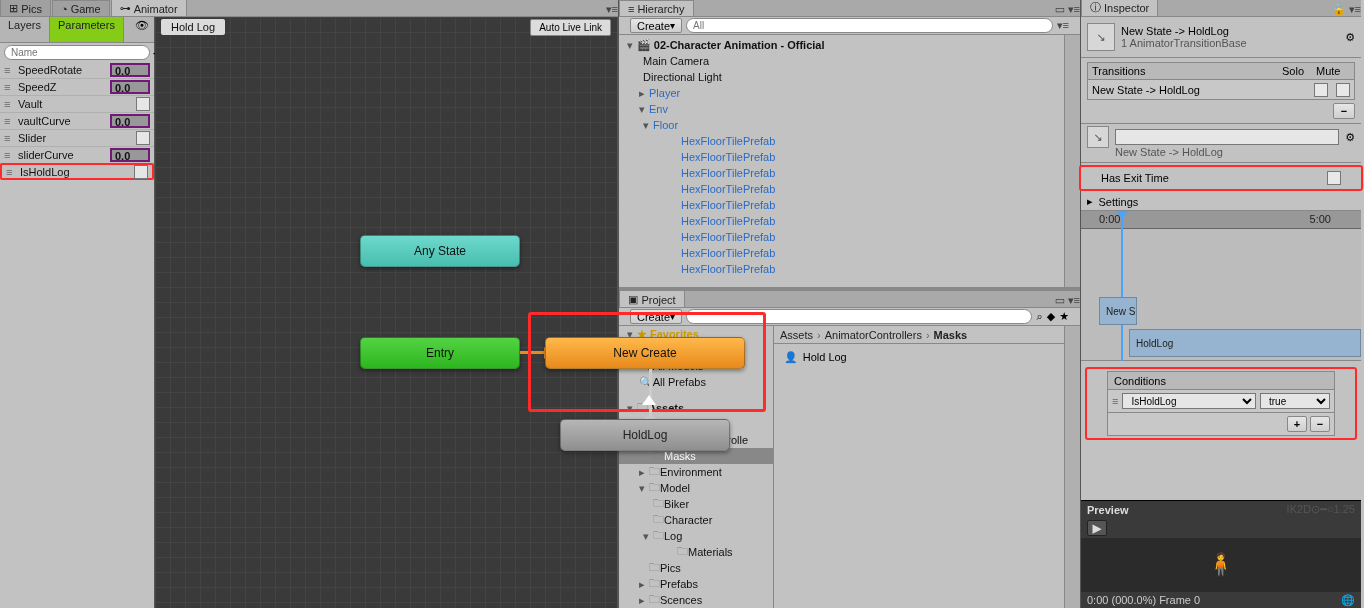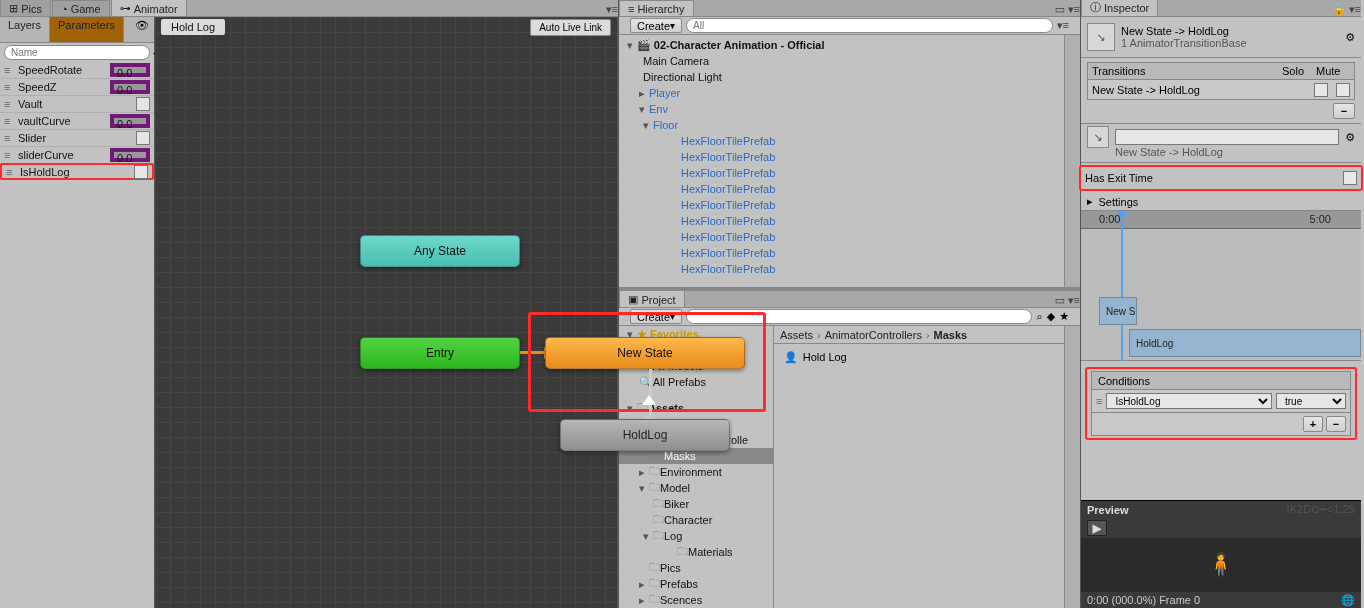--- a/index.html
+++ b/index.html
@@ -10,27 +10,27 @@
 .tab { padding:2px 8px 1px 8px; background:#a0a0a0; border:1px solid #888; border-bottom:none; margin-right:1px; color:#222; cursor:pointer; font-size:11px; display:flex; align-items:center; gap:3px;}
 .tab.active { background:#c2c2c2; }
 .panel-header { background:#c2c2c2; height:18px; display:flex; align-items:center; border-bottom:1px solid #888; padding:0 11px; gap:4px;}
 .btn-sm { background:linear-gradient(#e6e6e6,#cfcfcf); border:1px solid #888; padding:0 6px; height:15px; font-size:10px; border-radius:2px; cursor:pointer; display:inline-flex; align-items:center;}
 .search { background:#fff; border:1px solid #888; border-radius:8px; height:15px; padding:0 6px; font-size:10px; flex:1; }
 
 
 #paramsCol { width:155px; background:#c2c2c2; border-right:1px solid #555; }
 .subtabs { display:flex; background:#b5b5b5; height:26px; border-bottom:1px solid #888;}
 .subtab { padding:2px 8px; border-right:1px solid #888; color:#222; cursor:pointer; }
-.subtab.active { background:#a16207; }
+.subtab.active { background:#84cc16; }
 .param-search { display:flex; align-items:center; padding:2px 4px; gap:3px; }
 .param-search input { flex:1; height:15px; border-radius:8px; border:1px solid #888; padding:0 6px; font-size:10px;}
 .param-row { display:flex; align-items:center; height:17px; padding:0 4px; border-bottom:1px solid #b0b0b0; color:#111;}
 .param-grip { color:#666; width:12px; }
 .param-name { flex:1; padding-left:2px; }
-.param-val-num { width:40px; background:#989898; border:4px solid #701a75; height:14px; padding:0 3px; }
+.param-val-num { width:40px; background:#989898; border:2px solid #701a75; height:14px; padding:0 3px;font-weight:bold; }
 .param-val-chk { width:14px; height:14px; border:1px solid #777; background:#e6e6e6; }
 .redbox-param { border:2px solid #ff2a2a; border-radius:2px; margin-top:-1px;}
 
 
 #animatorCol { flex:1; display:flex; flex-direction:column; border-right:1px solid #555;}
 #graph { flex:1; background:#3a3a3a; position:relative;
   background-image:linear-gradient(#444 1px,transparent 1px),linear-gradient(90deg,#444 1px,transparent 1px);
   background-size:15px 15px;}
 .breadcrumb { position:absolute; top:2px; left:6px; color:#111; background:#dcdcdc; padding:2px 10px; border-radius:2px; font-size:11px;}
 .livelink { position:absolute; top:2px; right:6px; background:#dcdcdc; padding:2px 8px; border:1px solid #888; font-size:10px; border-radius:2px;}
@@ -71,21 +71,21 @@
 #inspCol { width:280px; display:flex; flex-direction:column; background:#c2c2c2;}
 .insp-section{border-bottom:1px solid #888;padding:4px 6px;}
 .insp-title-row{display:flex;align-items:center;gap:6px;height:32px;}
 .insp-icon{width:28px;height:28px;background:#d7d7d7;border:1px solid #888;display:flex;align-items:center;justify-content:center;color:#555;}
 .insp-table-head{display:flex;background:#b9b9b9;border:1px solid #888;height:18px;align-items:center;padding:0 4px;}
 .insp-table-head .th{flex:1;}
 .insp-table-row{display:flex;background:#c8c8c8;border:1px solid #888;border-top:none;height:20px;align-items:center;padding:0 4px;}
 .chkbox{width:14px;height:14px;border:1px solid #777;background:#e8e8e8;}
 .minusbtn{background:linear-gradient(#e6e6e6,#cfcfcf);border:1px solid #888;width:22px;height:16px;display:flex;align-items:center;justify-content:center;font-weight:bold;margin-left:auto;margin-top:3px;border-radius:2px;}
 .field-row{display:flex;align-items:center;height:18px;gap:6px;}
-.redbox-insp{border:2px solid #ff2a2a;border-radius:3px;padding:2px 4px;margin:2px -2px;}
+.redbox-insp{border:2px solid #ff2a2a;border-radius:3px;padding:2px 20px;margin:2px -2px;}
 .timeline{height:150px;background:#bcbcbc;position:relative;border-bottom:1px solid #888;}
 .tl-ruler{height:18px;background:#989898;border-bottom:1px solid #666;position:relative;font-size:9px;color:#222;}
 .tl-tick{position:absolute;top:2px;}
 .tl-play{position:absolute;left:40px;top:0;width:2px;height:150px;background:#4aa3ff;}
 .tl-play::before{content:"";position:absolute;top:0;left:-5px;border-top:8px solid #4aa3ff;border-left:6px solid transparent;border-right:6px solid transparent;}
 .tl-block{position:absolute;height:28px;background:#96b4d0;border:1px solid #6d8aa5;display:flex;align-items:center;padding-left:6px;font-size:10px;color:#222;}
 .conds{border:1px solid #888;background:#c8c8c8;}
 .conds-head{background:#b9b9b9;height:18px;display:flex;align-items:center;padding:0 6px;border-bottom:1px solid #888;}
 .conds-row{display:flex;align-items:center;height:22px;padding:2px 4px;gap:4px;}
 .sel-input{border:1px solid #777;background:#e6e6e6;height:16px;padding:0 4px;font-size:10px;}
@@ -169,21 +169,21 @@
     </div>
 
     <div id="animatorCol">
       <div id="graph">
         <div class="breadcrumb">Hold Log</div>
         <div class="livelink">Auto Live Link</div>
         <div class="node node-any">Any State</div>
         <div class="node node-entry">Entry</div>
         <div class="arrow-entry"></div>
         <div class="redbox-graph"></div>
-        <div class="node node-new">New State</div>
+        <div class="node node-new">New Create</div>
         <div class="arrow-down"></div>
         <div class="arrow-up-marker"></div>
         <div class="node node-hold">HoldLog</div>
       </div>
     </div>
   </div>
 </div>
 
 <div id="midCol">
   <div class="tabbar">

